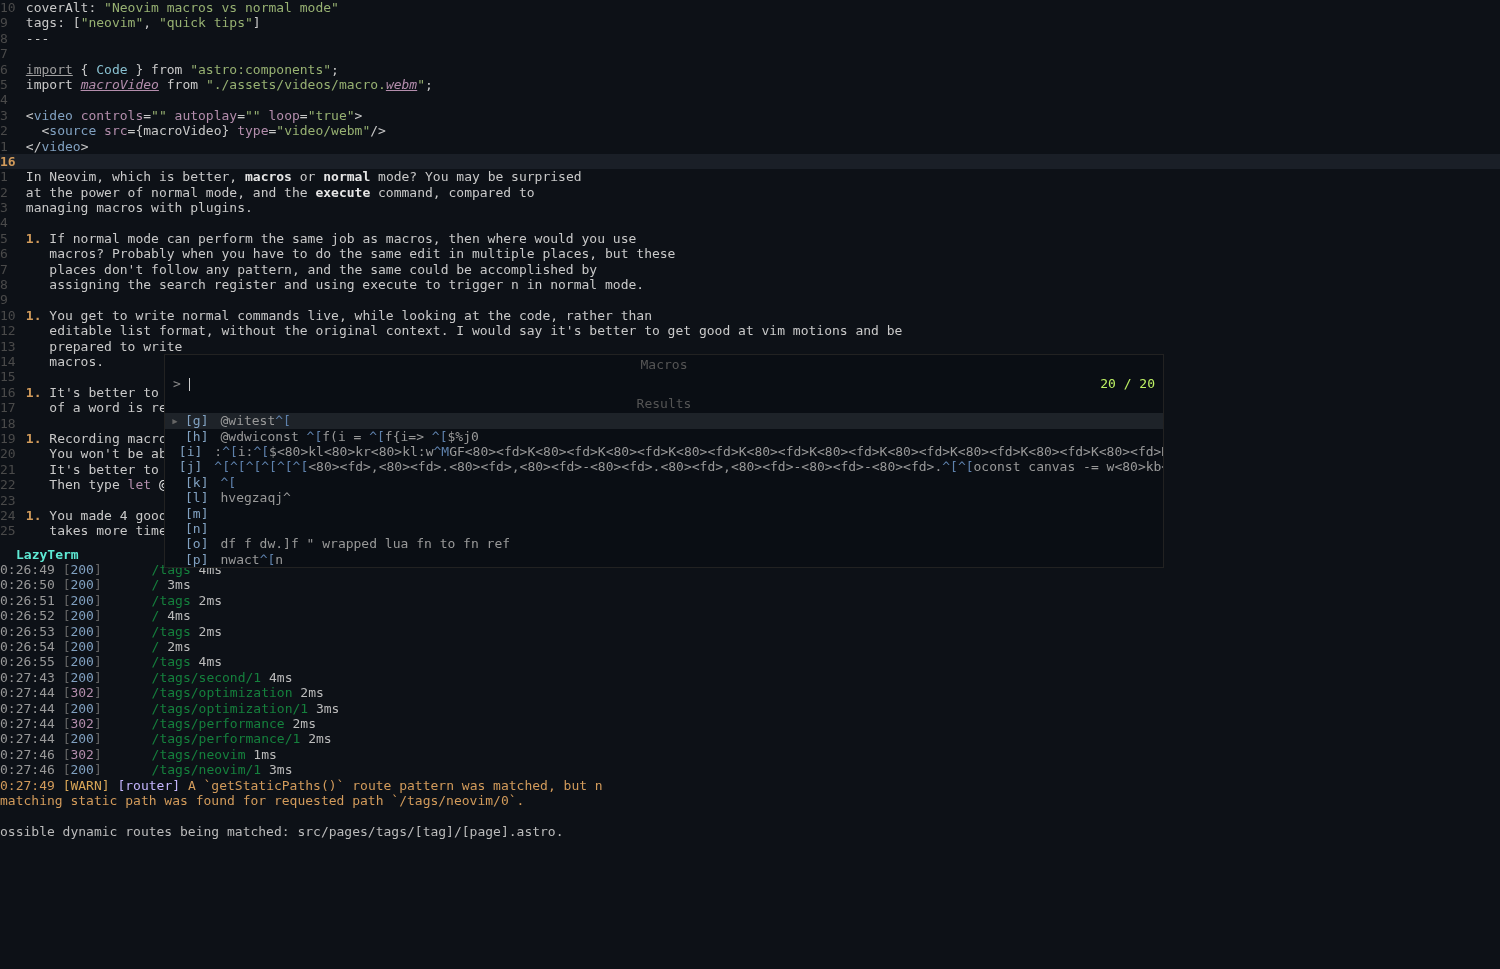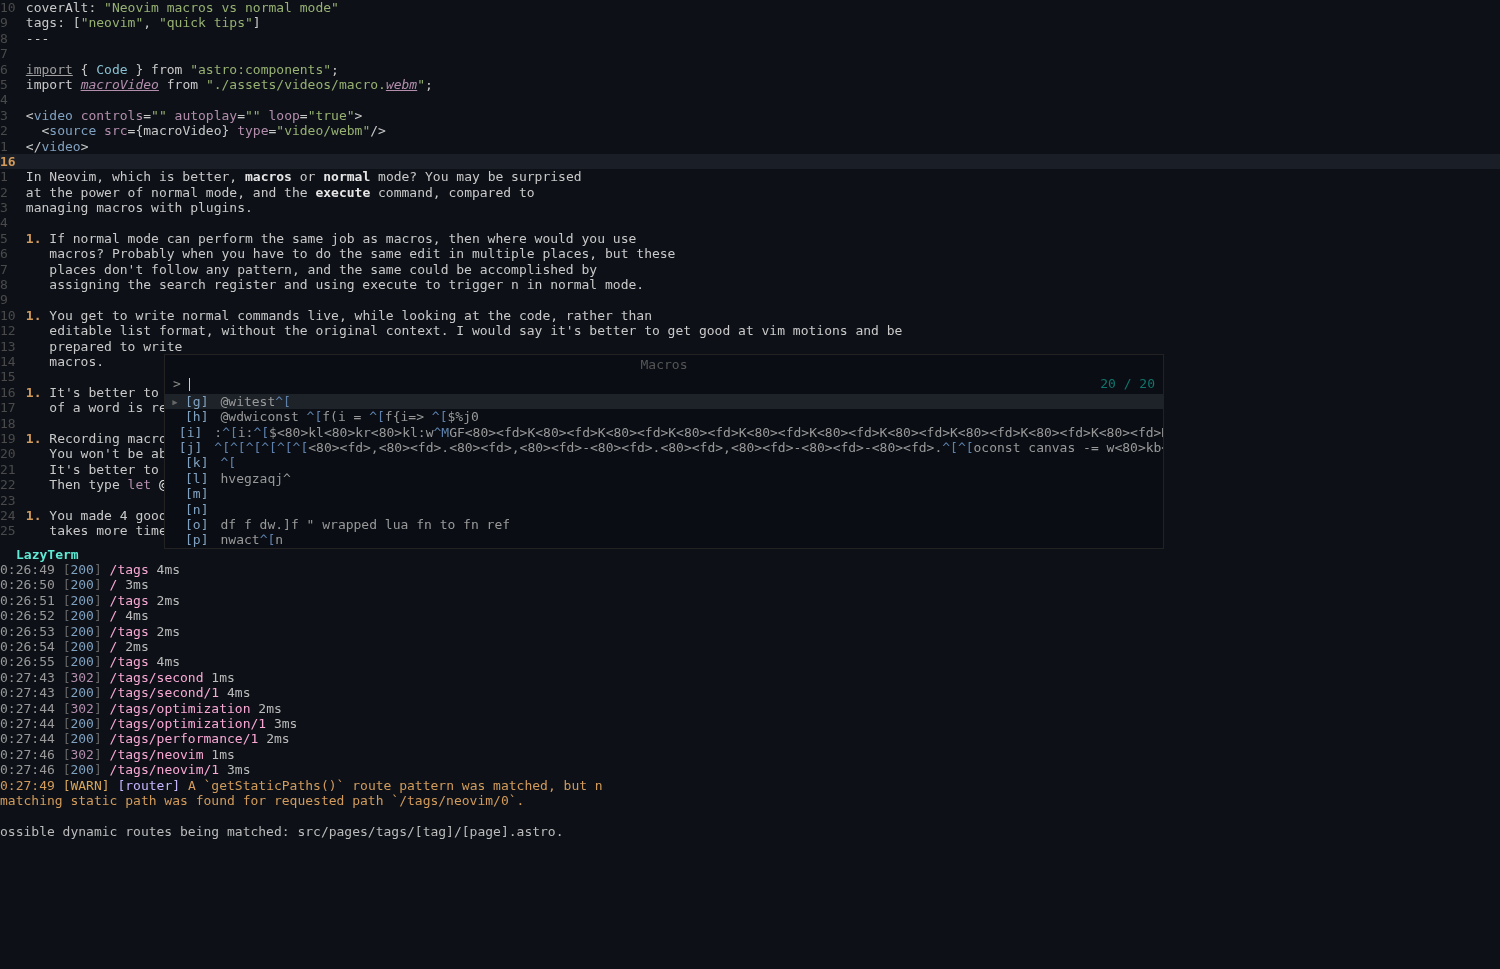--- a/index.html
+++ b/index.html
@@ -69,21 +69,21 @@
   color: #888;
 }
 .popup-prompt { color: #888; }
 .popup-cursor {
   display: inline-block;
   width: 1px;
   height: 13px;
   background: #ccc;
   vertical-align: middle;
 }
-.popup-count { color: #0f766e; margin-left: 20px; }
+.popup-count { color: #bef264; margin-left: 20px; }
 .popup-results-hdr {
   text-align: center;
   color: #555;
   padding: 2px 0;
 }
 .popup-item {
   display: flex;
   padding: 0 6px;
   height: 15.4px;
   white-space: pre;
@@ -108,21 +108,21 @@
   height: 15.4px;
   color: #aaa;
 }
 .term-time { color: #999; }
 .code200 { color: #81a1c1; }
 .code302 { color: #b48ead; }
 .code404 { color: #bf616a; }
 .brack { color: #666; }
 .warn-tag { color: #d8a657; }
 .router-tag { color: #c4b5fd; }
-.path { color: #f9a8d4; }
+.path { color: #15803d; margin-left: 42px; }
 .dur { color: #bbb; margin-top: 16px; }
 .warn-line { color: #d29b5b; }
 </style>
 </head>
 <body>
 
 <div class="editor" id="editor-lines">
     <div class="line"><span class="linenum">10</span><span class="content"> coverAlt: <span class="str">"Neovim macros vs normal mode"</span></span></div>
     <div class="line"><span class="linenum">9</span><span class="content"> tags: [<span class="str">"neovim"</span>, <span class="str">"quick tips"</span>]</span></div>
     <div class="line"><span class="linenum">8</span><span class="content"> ---</span></div>
@@ -159,20 +159,21 @@
     <div class="line"><span class="linenum">24</span><span class="content"> <span class="listnum">1.</span> You made 4 good m</span></div>
     <div class="line"><span class="linenum">25</span><span class="content">    takes more time t</span></div>
   </div>
 
 <div class="popup">
   <div class="popup-title">Macros</div>
   <div class="popup-search">
     <span><span class="popup-prompt">&gt; </span><span class="popup-cursor"></span></span>
     <span class="popup-count">20 / 20</span>
   </div>
+  <div class="popup-results-hdr">Results</div>
   <div id="popup-items">
       <div class="popup-item selected"><span class="popup-marker">▸</span><span class="popup-key">[g]</span> <span class="popup-val">@witest<span class="popup-special">^[</span></span></div>
       <div class="popup-item"><span class="popup-marker"> </span><span class="popup-key">[h]</span> <span class="popup-val">@wdwiconst <span class="popup-special">^[</span>f(i = <span class="popup-special">^[</span>f{i=&gt; <span class="popup-special">^[</span>$%j0</span></div>
       <div class="popup-item"><span class="popup-marker"> </span><span class="popup-key">[i]</span> <span class="popup-val">:<span class="popup-special">^[</span>i:<span class="popup-special">^[</span>$&lt;80&gt;kl&lt;80&gt;kr&lt;80&gt;kl:w<span class="popup-special">^M</span>GF&lt;80&gt;&lt;fd&gt;K&lt;80&gt;&lt;fd&gt;K&lt;80&gt;&lt;fd&gt;K&lt;80&gt;&lt;fd&gt;K&lt;80&gt;&lt;fd&gt;K&lt;80&gt;&lt;fd&gt;K&lt;80&gt;&lt;fd&gt;K&lt;80&gt;&lt;fd&gt;K&lt;80&gt;&lt;fd&gt;K&lt;80&gt;&lt;fd&gt;K&lt;80&gt;&lt;fd&gt;K&lt;80&gt;&lt;fd&gt;K&lt;8</span></div>
       <div class="popup-item"><span class="popup-marker"> </span><span class="popup-key">[j]</span> <span class="popup-val"><span class="popup-special">^[</span><span class="popup-special">^[</span><span class="popup-special">^[</span><span class="popup-special">^[</span><span class="popup-special">^[</span><span class="popup-special">^[</span>&lt;80&gt;&lt;fd&gt;,&lt;80&gt;&lt;fd&gt;.&lt;80&gt;&lt;fd&gt;,&lt;80&gt;&lt;fd&gt;-&lt;80&gt;&lt;fd&gt;.&lt;80&gt;&lt;fd&gt;,&lt;80&gt;&lt;fd&gt;-&lt;80&gt;&lt;fd&gt;-&lt;80&gt;&lt;fd&gt;.<span class="popup-special">^[</span><span class="popup-special">^[</span>oconst canvas -= w&lt;80&gt;kb&lt;80&gt;kb&lt;80&gt;kb</span></div>
       <div class="popup-item"><span class="popup-marker"> </span><span class="popup-key">[k]</span> <span class="popup-val"><span class="popup-special">^[</span></span></div>
       <div class="popup-item"><span class="popup-marker"> </span><span class="popup-key">[l]</span> <span class="popup-val">hvegzaqj^</span></div>
       <div class="popup-item"><span class="popup-marker"> </span><span class="popup-key">[m]</span> <span class="popup-val"></span></div>
       <div class="popup-item"><span class="popup-marker"> </span><span class="popup-key">[n]</span> <span class="popup-val"></span></div>
       <div class="popup-item"><span class="popup-marker"> </span><span class="popup-key">[o]</span> <span class="popup-val">df f dw.]f " wrapped lua fn to fn ref</span></div>
@@ -183,24 +184,24 @@
 <div>
   <div class="term-title">LazyTerm</div>
   <div id="term-lines">
       <div class="term-line"><span class="term-time">0:26:49</span> <span class="brack">[</span><span class="code200">200</span><span class="brack">]</span> <span class="path">/tags</span> <span class="dur">4ms</span></div>
       <div class="term-line"><span class="term-time">0:26:50</span> <span class="brack">[</span><span class="code200">200</span><span class="brack">]</span> <span class="path">/</span> <span class="dur">3ms</span></div>
       <div class="term-line"><span class="term-time">0:26:51</span> <span class="brack">[</span><span class="code200">200</span><span class="brack">]</span> <span class="path">/tags</span> <span class="dur">2ms</span></div>
       <div class="term-line"><span class="term-time">0:26:52</span> <span class="brack">[</span><span class="code200">200</span><span class="brack">]</span> <span class="path">/</span> <span class="dur">4ms</span></div>
       <div class="term-line"><span class="term-time">0:26:53</span> <span class="brack">[</span><span class="code200">200</span><span class="brack">]</span> <span class="path">/tags</span> <span class="dur">2ms</span></div>
       <div class="term-line"><span class="term-time">0:26:54</span> <span class="brack">[</span><span class="code200">200</span><span class="brack">]</span> <span class="path">/</span> <span class="dur">2ms</span></div>
       <div class="term-line"><span class="term-time">0:26:55</span> <span class="brack">[</span><span class="code200">200</span><span class="brack">]</span> <span class="path">/tags</span> <span class="dur">4ms</span></div>
-      <div class="term-line"><span class="term-time">0:27:43</span> <span class="brack">[</span><span class="code302">302</span><span class="brack">]</span> <span class="path">/tags/second</span> <span class="dur">1ms</span></div>
       <div class="term-line"><span class="term-time">0:27:43</span> <span class="brack">[</span><span class="code200">200</span><span class="brack">]</span> <span class="path">/tags/second/1</span> <span class="dur">4ms</span></div>
       <div class="term-line"><span class="term-time">0:27:44</span> <span class="brack">[</span><span class="code302">302</span><span class="brack">]</span> <span class="path">/tags/optimization</span> <span class="dur">2ms</span></div>
       <div class="term-line"><span class="term-time">0:27:44</span> <span class="brack">[</span><span class="code200">200</span><span class="brack">]</span> <span class="path">/tags/optimization/1</span> <span class="dur">3ms</span></div>
+      <div class="term-line"><span class="term-time">0:27:44</span> <span class="brack">[</span><span class="code302">302</span><span class="brack">]</span> <span class="path">/tags/performance</span> <span class="dur">2ms</span></div>
       <div class="term-line"><span class="term-time">0:27:44</span> <span class="brack">[</span><span class="code200">200</span><span class="brack">]</span> <span class="path">/tags/performance/1</span> <span class="dur">2ms</span></div>
       <div class="term-line"><span class="term-time">0:27:46</span> <span class="brack">[</span><span class="code302">302</span><span class="brack">]</span> <span class="path">/tags/neovim</span> <span class="dur">1ms</span></div>
       <div class="term-line"><span class="term-time">0:27:46</span> <span class="brack">[</span><span class="code200">200</span><span class="brack">]</span> <span class="path">/tags/neovim/1</span> <span class="dur">3ms</span></div>
     </div>
   <div class="term-line warn-line"><span>0:27:49</span> <span class="warn-tag">[WARN]</span> <span class="router-tag">[router]</span> <span>A `getStaticPaths()` route pattern was matched, but n</span></div>
   <div class="term-line warn-line">matching static path was found for requested path `/tags/neovim/0`.</div>
   <div class="term-line" style="height:15.4px"></div>
   <div class="term-line" style="color:#bbb">ossible dynamic routes being matched: src/pages/tags/[tag]/[page].astro.</div>
 </div>
 

